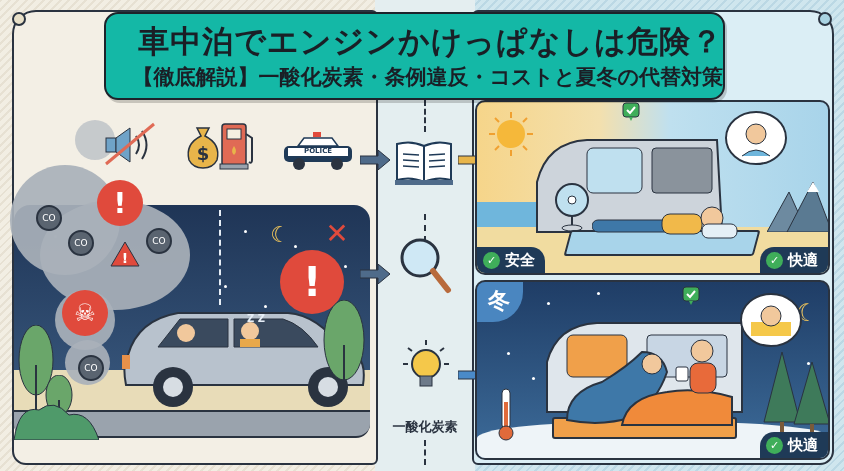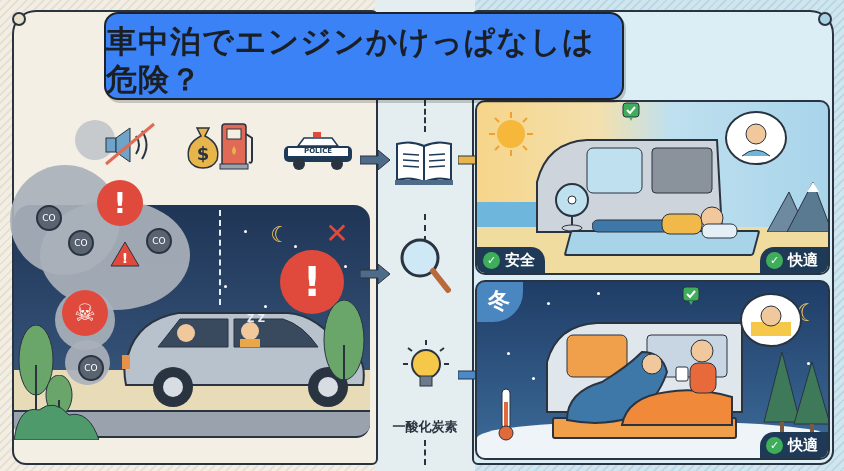--- a/index.html
+++ b/index.html
@@ -6,21 +6,21 @@
 html,body{width:844px;height:471px;overflow:hidden}
 body{position:relative;font-family:"DejaVu Sans","Liberation Sans",sans-serif;background:#f1ede2}
 .bg-left{position:absolute;left:0;top:0;width:385px;height:471px;background:#f2eee3;
  background-image:repeating-linear-gradient(135deg,rgba(210,200,180,.35) 0 2px,transparent 2px 6px)}
 .bg-mid{position:absolute;left:375px;top:0;width:100px;height:471px;background:#e4eef0}
 .bg-right{position:absolute;left:470px;top:0;width:374px;height:471px;background:#cfe6ee;
  background-image:repeating-linear-gradient(135deg,rgba(150,190,210,.35) 0 2px,transparent 2px 6px)}
 .frame-left{position:absolute;left:12px;top:10px;width:366px;height:455px;border:2px solid #2a3340;border-radius:24px 6px 6px 14px;background:#f3efe5}
 .frame-right{position:absolute;left:472px;top:10px;width:362px;height:455px;border:2px solid #2a3340;border-radius:6px 24px 14px 6px;background:#dbeef5}
 .corner-dot{position:absolute;width:14px;height:14px;border:2px solid #2a3340;border-radius:50%;background:#e8e0c8}
-.title-box{position:absolute;left:104px;top:12px;width:520px;height:88px;background:#3b82f6;border:2px solid #1d232b;border-radius:14px;box-shadow:2px 3px 0 rgba(0,0,0,.18);text-align:left}
+.title-box{position:absolute;left:104px;top:12px;width:621px;height:88px;background:#14b8a6;border:2px solid #1d232b;border-radius:14px;box-shadow:2px 3px 0 rgba(0,0,0,.18);text-align:right}
 .title-main{font-size:31px;font-weight:bold;color:#1a1f26;margin-top:8px;letter-spacing:1px;line-height:38px}
 .title-sub{font-size:21px;font-weight:bold;color:#1a1f26;line-height:30px;margin-top:2px}
 .icon{position:absolute;display:flex;align-items:center;justify-content:center}
 .scene-night{position:absolute;left:14px;top:205px;width:356px;height:210px;background:linear-gradient(#1f3556,#3a5a80);border-radius:16px 16px 0 0}
 .ground{position:absolute;left:14px;top:370px;width:356px;height:40px;background:#e8dcb8}
 .road{position:absolute;left:14px;top:410px;width:356px;height:28px;background:#9aa3ad;border-top:2px solid #2a3340;border-radius:0 0 14px 14px;border-bottom:2px solid #2a3340}
 .smoke{position:absolute;background:#a9b1ba;border-radius:50%;opacity:.92}
 .co{position:absolute;width:26px;height:26px;border-radius:50%;background:#5a6470;border:2px solid #2a3340;color:#fff;font-size:9px;display:flex;align-items:center;justify-content:center}
 .alert{position:absolute;border-radius:50%;background:#e04a3c;color:#fff;font-weight:bold;display:flex;align-items:center;justify-content:center}
 .car{position:absolute;left:118px;top:305px;width:250px;height:105px}
@@ -345,13 +345,14 @@
       </svg>
     </div>
   <div class="badge" style="right:0;bottom:0;border-radius:14px 0 0 0">
     <span class="check">✓</span>
     <span>快適</span>
   </div>
 </div>
 
 <div class="title-box">
   <div class="title-main">車中泊でエンジンかけっぱなしは危険？</div>
+  <div class="title-sub">【徹底解説】一酸化炭素・条例違反・コストと夏冬の代替対策</div>
 </div>
 
 </body></html>

